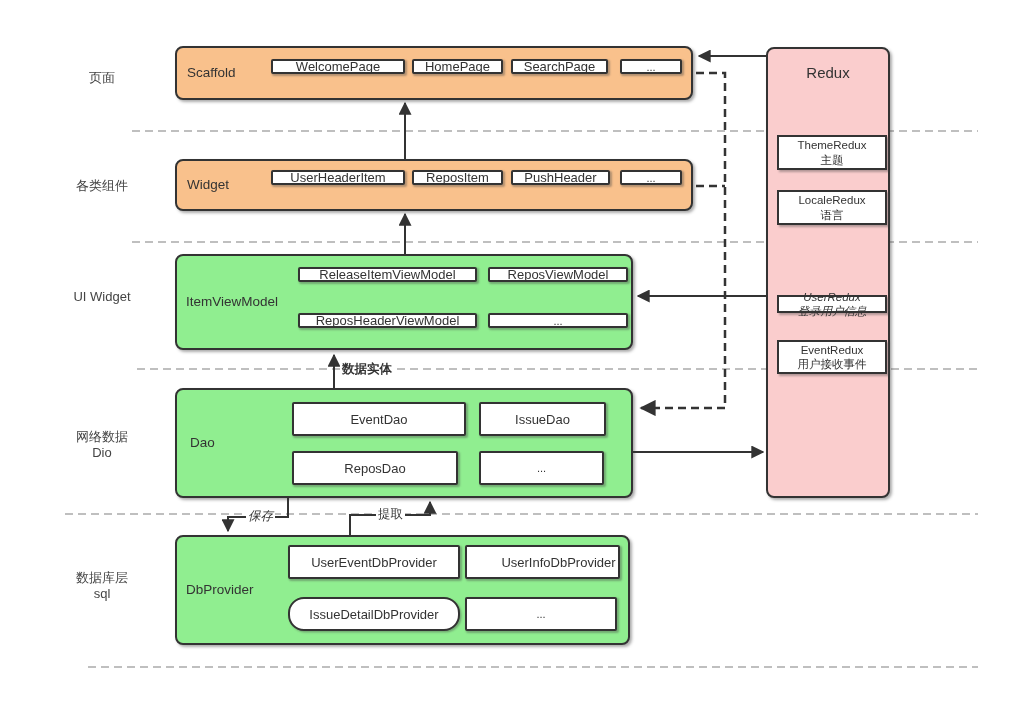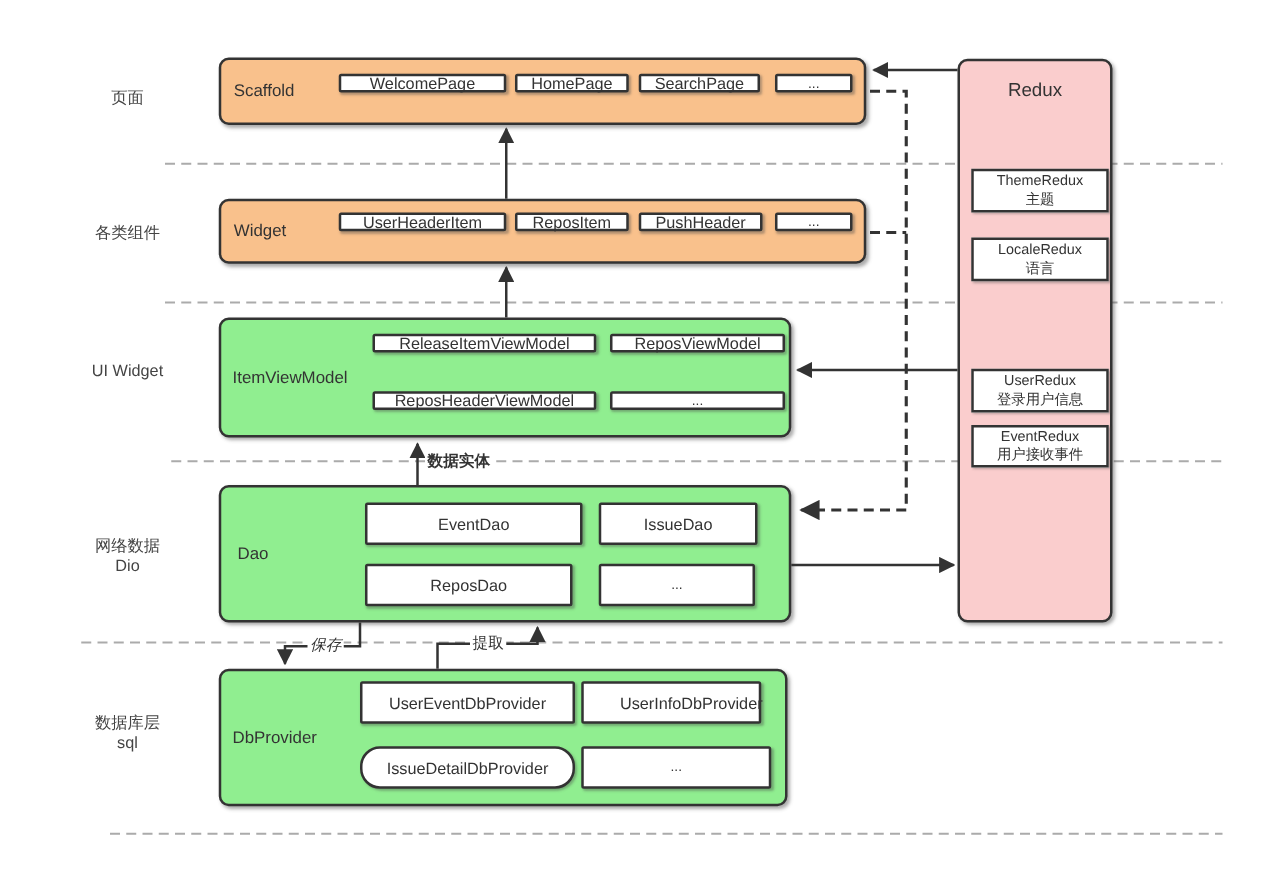--- a/index.html
+++ b/index.html
@@ -96,35 +96,35 @@
   <div class="container green" style="left:175px;top:388px;width:458px;height:110px;"></div>
   <div class="container-title" style="left:190px;top:435px;">Dao</div>
   <div class="chip tall" style="left:292px;top:402px;width:174px;">EventDao</div>
   <div class="chip tall" style="left:479px;top:402px;width:127px;">IssueDao</div>
   <div class="chip tall" style="left:292px;top:451px;width:166px;">ReposDao</div>
   <div class="chip tall" style="left:479px;top:451px;width:125px;font-size:11px;">...</div>
 
   <div class="container green" style="left:175px;top:535px;width:455px;height:110px;"></div>
   <div class="container-title" style="left:186px;top:582px;">DbProvider</div>
   <div class="chip tall" style="left:288px;top:545px;width:172px;">UserEventDbProvider</div>
-  <div class="chip tall" style="left:465px;top:545px;width:144px;padding-left:32px;">UserInfoDbProvider</div>
+  <div class="chip tall" style="left:465px;top:545px;width:155px;padding-left:32px;">UserInfoDbProvider</div>
   <div class="chip tall" style="left:288px;top:597px;width:172px;border-radius:16px;">IssueDetailDbProvider</div>
   <div class="chip tall" style="left:465px;top:597px;width:152px;font-size:11px;">...</div>
 
   <div class="container pink" style="left:766px;top:47px;width:124px;height:451px;"></div>
   <div class="redux-title">Redux</div>
   <div class="redux-chip" style="top:135px;height:35px;">
     <div>ThemeRedux</div>
     <div>主题</div>
   </div>
   <div class="redux-chip" style="top:190px;height:35px;">
     <div>LocaleRedux</div>
     <div>语言</div>
   </div>
-  <div class="redux-chip" style="top:295px;height:35px;">
+  <div class="redux-chip" style="top:295px;height:18px;font-style:italic;">
     <div>UserRedux</div>
     <div>登录用户信息</div>
   </div>
   <div class="redux-chip" style="top:340px;height:34px;">
     <div>EventRedux</div>
     <div>用户接收事件</div>
   </div>
 
   <svg class="layer arrow-svg">
     <defs>

